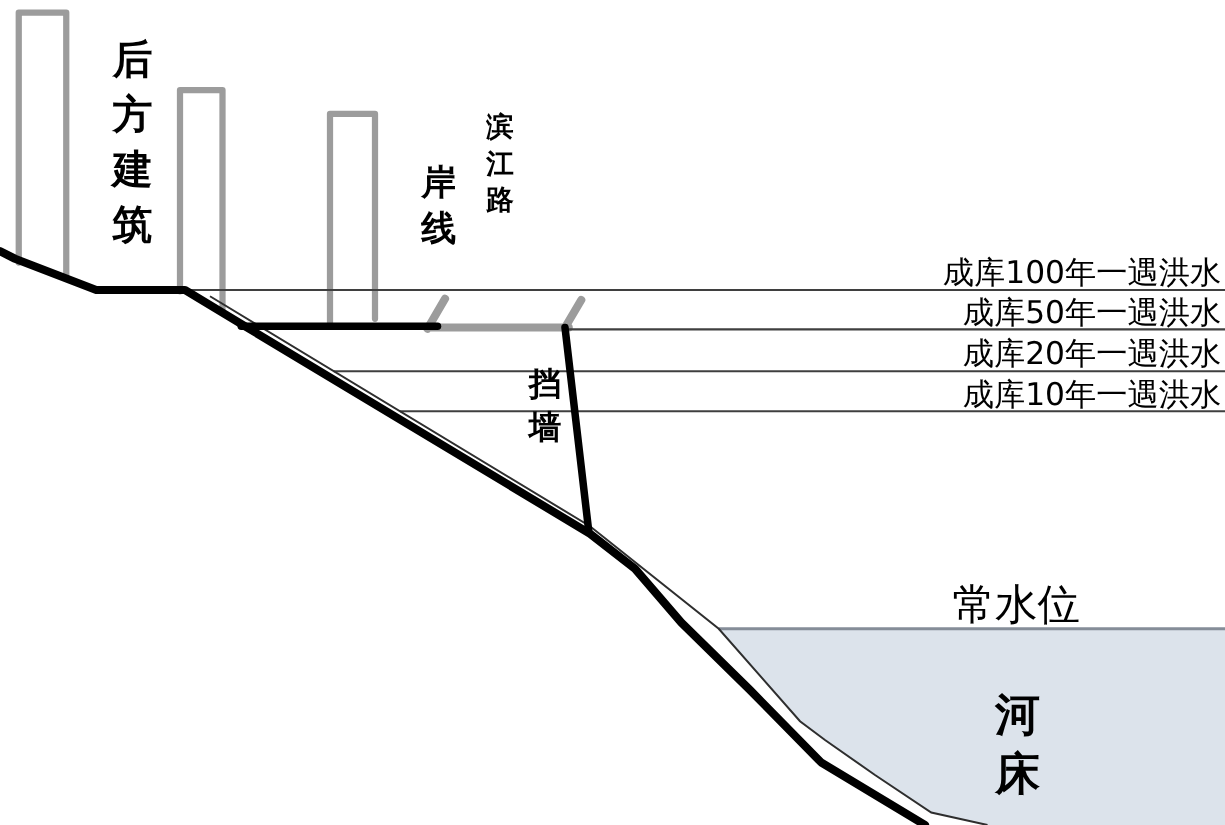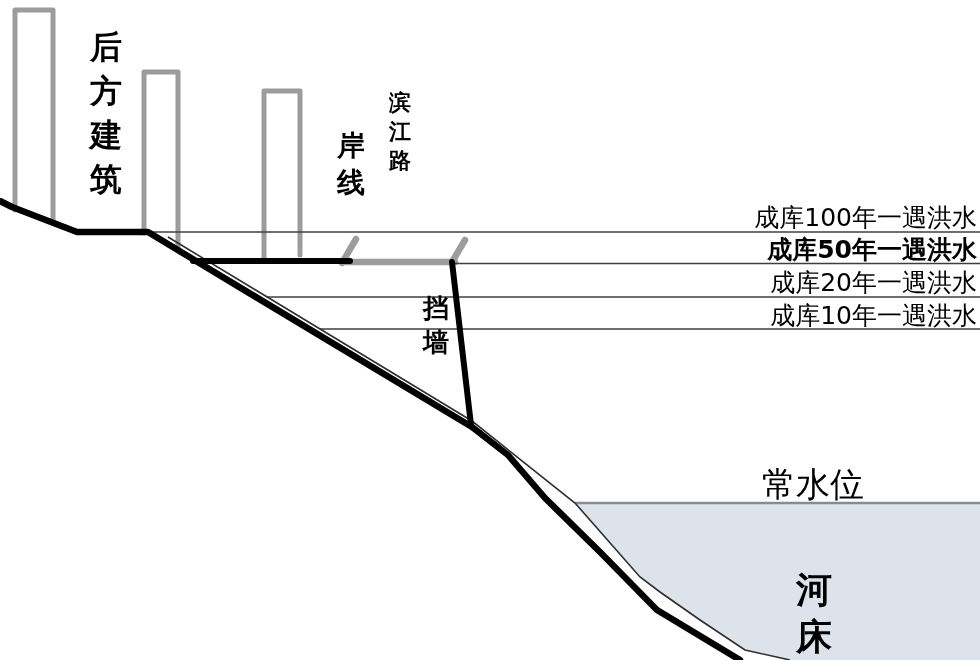--- a/index.html
+++ b/index.html
@@ -68,25 +68,25 @@
   </svg>
 
   <div class="v-label" style="left:90px; top:25px; font-size:32px; line-height:1.38;">后方建筑</div>
 
   <div class="v-label" style="left:314px; top:128px; font-size:28px;margin-left:23px;">岸线</div>
 
   <div class="v-label" style="left:389px; top:88px; font-size:22px;">滨江路</div>
 
   <div class="v-label" style="left:423px; top:291px; font-size:26px;">挡墙</div>
 
-  <div class="v-label" style="left:796px; top:567px; font-size:36px; line-height:1.3;">河床</div>
+  <div class="v-label" style="left:796px; top:550px; font-size:36px; line-height:1.3;">河床</div>
 
   <div class="h-label" style="left:762px; top:466px; font-size:34px;">常水位</div>
 
   <div class="flood-label" style="top:204px;">成库100年一遇洪水</div>
 
-  <div class="flood-label" style="top:236px;font-weight:bold;">成库50年一遇洪水</div>
+  <div class="flood-label" style="top:236px;">成库50年一遇洪水</div>
 
   <div class="flood-label" style="top:269px;text-align:center;">成库20年一遇洪水</div>
 
   <div class="flood-label" style="top:302px;">成库10年一遇洪水</div>
 
 </div>
 
 </body></html>

